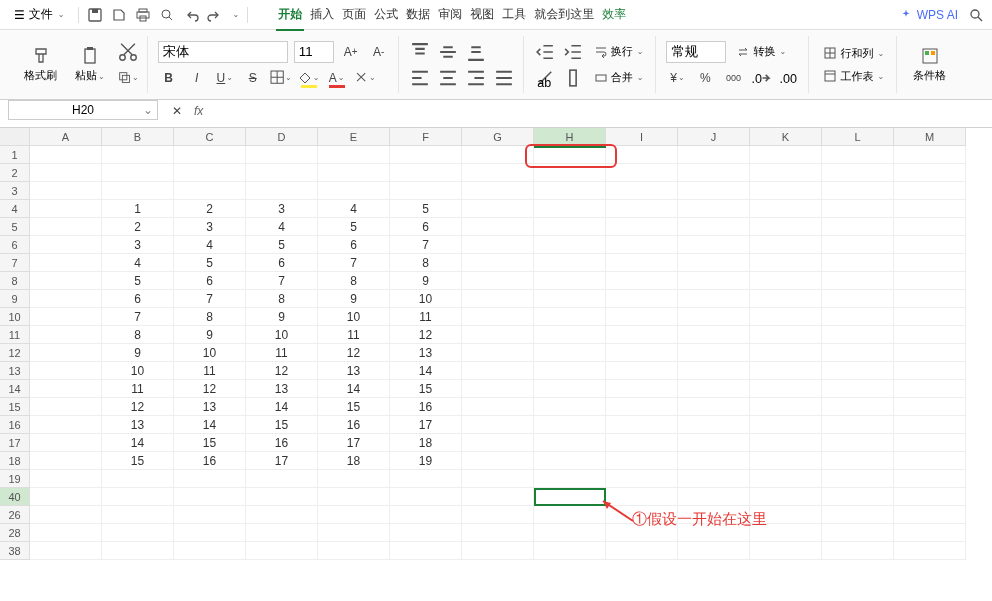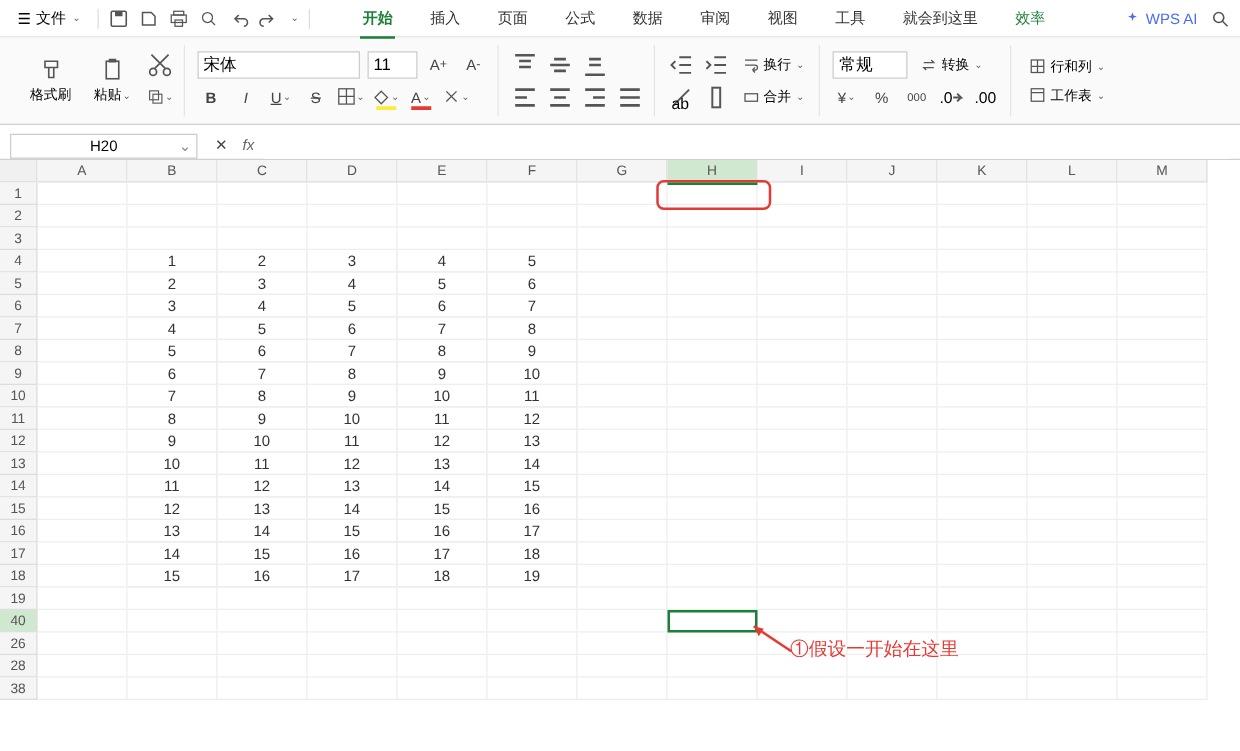--- a/index.html
+++ b/index.html
@@ -4,21 +4,21 @@
 <style>
 * { margin: 0; padding: 0; box-sizing: border-box; }
 body { font-family: "Microsoft YaHei", Arial, sans-serif; font-size: 12px; background: #fff; overflow: hidden; width: 992px; height: 601px; }
 
 
 .menubar { height: 30px; display: flex; align-items: center; padding: 0 8px; border-bottom: 1px solid #e0e0e0; gap: 4px; }
 .file-btn { display: flex; align-items: center; gap: 4px; padding: 2px 6px; cursor: pointer; }
 .menu-sep { width: 1px; height: 16px; background: #ddd; margin: 0 4px; }
 .qat { display: flex; gap: 8px; align-items: center; }
 .qat-icon { width: 16px; height: 16px; display: flex; align-items: center; justify-content: center; cursor: pointer; color: #555; }
-.tabs { display: flex; gap: 26px; margin-left: 32px; }
+.tabs { display: flex; gap: 4px; margin-left: 20px; }
 .tab { padding: 4px 2px; cursor: pointer; color: #333; position: relative; }
 .tab.active { color: #1a7f37; font-weight: bold; }
 .tab.active::after { content: ""; position: absolute; bottom: -4px; left: 0; right: 0; height: 2px; background: #1a7f37; }
 .tab.green { color: #1a7f37; }
 .menubar-right { margin-left: auto; display: flex; align-items: center; gap: 10px; }
 .wps-ai { color: #4a6cf7; font-weight: 500; display: flex; align-items: center; gap: 4px; }
 
 
 .ribbon { height: 70px; display: flex; padding: 6px 10px; border-bottom: 1px solid #d0d0d0; background: #fafafa; gap: 2px; }
 .ribbon-group { display: flex; flex-direction: column; justify-content: center; padding: 0 8px; border-right: 1px solid #e5e5e5; }
@@ -30,21 +30,21 @@
 .font-select { width: 130px; height: 22px; border: 1px solid #ccc; padding: 0 4px; background: #fff; }
 .size-select { width: 40px; height: 22px; border: 1px solid #ccc; padding: 0 4px; background: #fff; }
 .icon-btn { width: 22px; height: 22px; display: flex; align-items: center; justify-content: center; cursor: pointer; color: #444; border-radius: 3px; }
 .color-btn { position: relative; }
 .color-bar { position: absolute; bottom: 1px; left: 3px; right: 3px; height: 3px; }
 .drop-caret { font-size: 8px; margin-left: 1px; color: #666; }
 .two-row { display: flex; flex-direction: column; gap: 4px; }
 .btn-with-label { display: flex; align-items: center; gap: 3px; padding: 2px 4px; cursor: pointer; font-size: 11px; }
 
 
-.formula-bar { height: 28px; display: flex; align-items: flex-end; border-bottom: 1px solid #d0d0d0; padding: 0 8px; gap: 8px; }
+.formula-bar { height: 28px; display: flex; align-items: flex-start; border-bottom: 1px solid #d0d0d0; padding: 0 8px; gap: 8px; }
 .name-box { width: 150px; height: 20px; border: 1px solid #ccc; display: flex; align-items: center; justify-content: center; position: relative; font-size: 12px; }
 .name-box::after { content: "⌄"; position: absolute; right: 4px; color: #888; }
 .fx-btn { display: flex; align-items: center; gap: 6px; color: #666; }
 .fx-input { flex: 1; height: 20px; border: none; outline: none; }
 
 
 .grid-wrap { position: relative; height: 472px; overflow: hidden; }
 .col-headers { display: flex; position: absolute; top: 0; left: 30px; height: 18px; }
 .col-h { width: 72px; text-align: center; line-height: 18px; background: #f5f5f5; border-right: 1px solid #ddd; border-bottom: 1px solid #ddd; font-size: 11px; color: #555; }
 .col-h.sel { background: #d0e8d0; }
@@ -361,20 +361,30 @@
           <svg width="14" height="14" viewBox="0 0 14 14">
             <rect x="2" y="2" width="10" height="10" fill="none" stroke="#555"></rect>
             <path d="M2 5h10" stroke="#555"></path>
           </svg>
           <span>工作表</span>
           <span class="drop-caret">⌄</span>
         </div>
     </div>
   </div>
 
+  <div class="ribbon-group" style="border:none">
+    <div class="big-btn">
+      <svg viewBox="0 0 20 20">
+          <rect x="3" y="3" width="14" height="14" fill="none" stroke="#555"></rect>
+          <rect x="5" y="5" width="4" height="4" fill="#4caf50"></rect>
+          <rect x="11" y="5" width="4" height="4" fill="#ff9800"></rect>
+        </svg>
+      <span>条件格</span>
+    </div>
+  </div>
 </div>
 
 <div class="formula-bar">
   <div class="name-box">
       <span>H20</span>
     </div>
   <div class="fx-btn">
     <span class="icon-btn">✕</span>
     <span style="font-style:italic">fx</span>
   </div>

